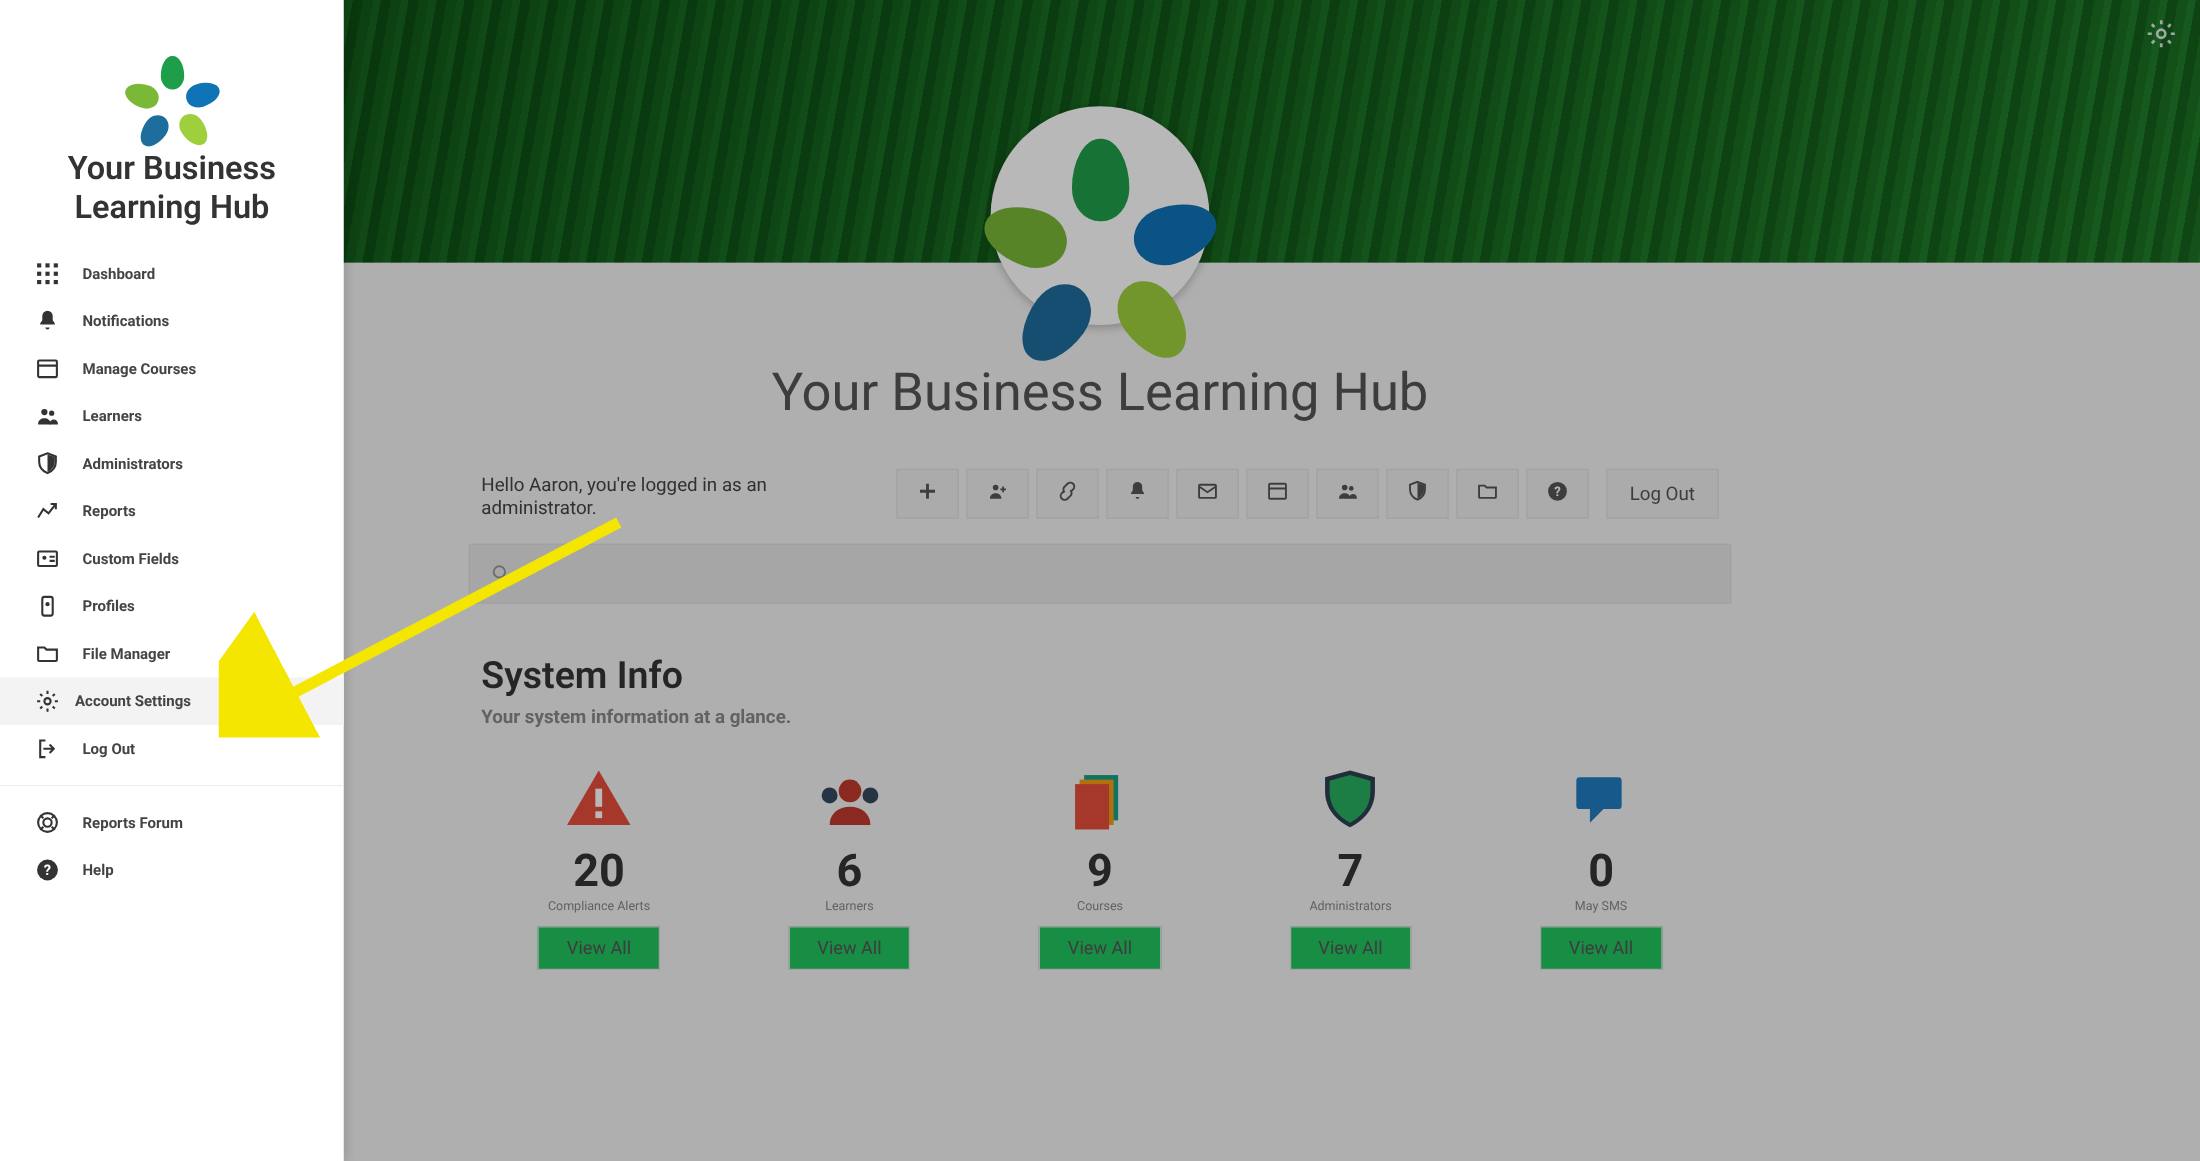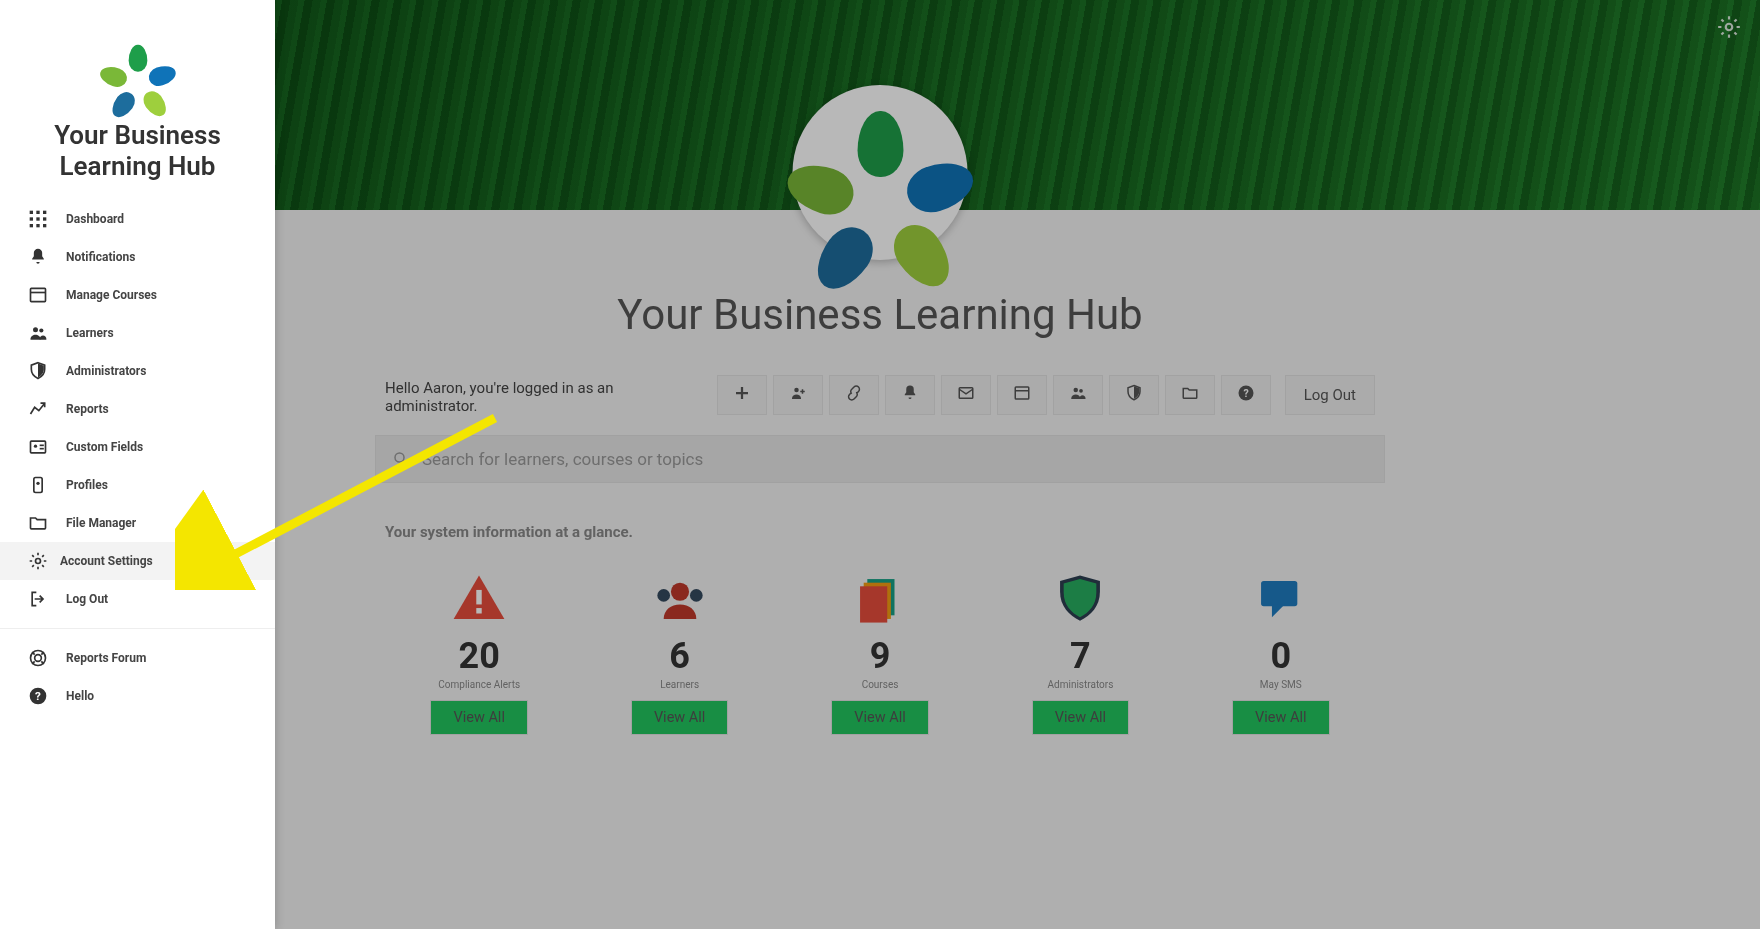--- a/index.html
+++ b/index.html
@@ -332,21 +332,21 @@
           </svg>
         </span>
         <span>Reports Forum</span>
       </li>
       <li>
         <span class="ic">
           <svg viewBox="0 0 24 24" fill="currentColor">
             <use href="#i-question"></use>
           </svg>
         </span>
-        <span>Hello</span>
+        <span>Help</span>
       </li>
     </ul>
 </nav>
 
 <div class="main-wrap">
   <div class="main">
 
     <div class="banner">
       <span class="gear-corner">
         <svg viewBox="0 0 24 24" fill="currentColor">
@@ -421,24 +421,24 @@
           </div>
         </div>
       <div class="logoutbtn">Log Out</div>
     </div>
 
     <div class="searchbar">
       <svg viewBox="0 0 24 24" width="18" height="18">
           <circle cx="10" cy="10" r="6" fill="none" stroke="#999" stroke-width="2"></circle>
           <line x1="15" y1="15" x2="21" y2="21" stroke="#999" stroke-width="2"></line>
         </svg>
-      <input type="text" placeholder="Search for learners, courses or topics" style="">
     </div>
 
     <div class="section">
+      <h2>System Info</h2>
       <div class="sub">Your system information at a glance.</div>
       <div class="stats" id="stats">
           <div class="stat">
     <div class="stat-ic">
               <svg viewBox="0 0 64 64" width="58" height="58">
                 <use href="#s-alert"></use>
               </svg>
             </div>
     <div class="stat-val">20</div>
     <div class="stat-lbl">Compliance Alerts</div>

